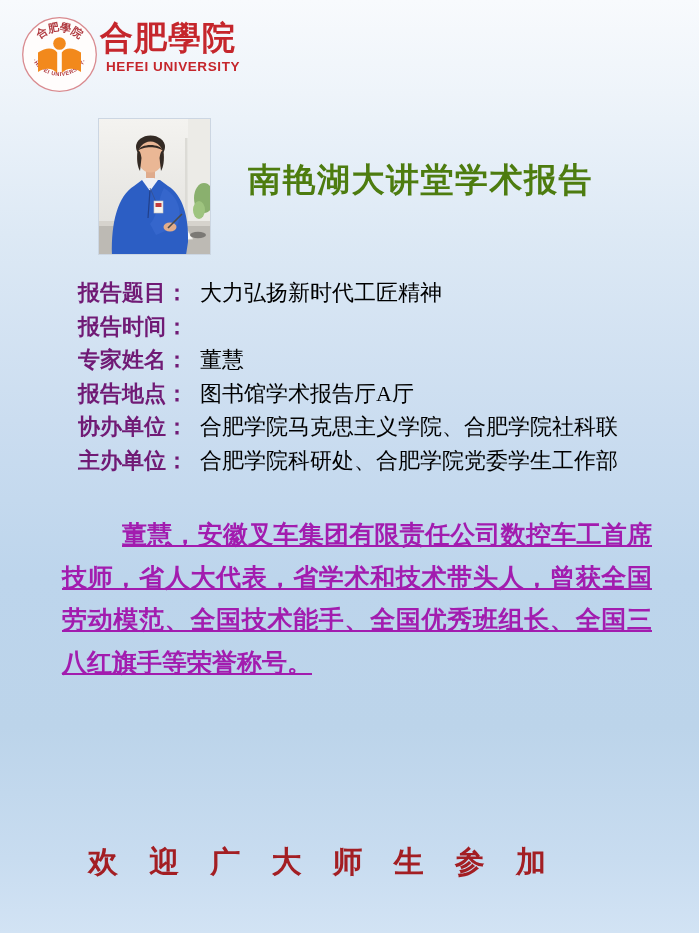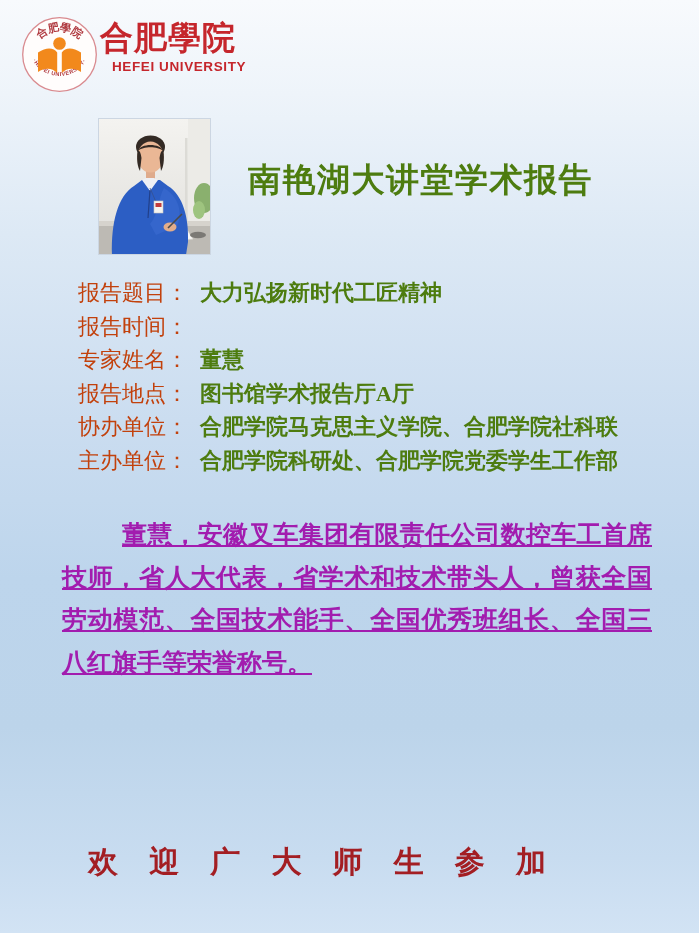--- a/index.html
+++ b/index.html
@@ -15,40 +15,40 @@
   .abs { position: absolute; }
 
   
   .seal { left: 21px; top: 16px; width: 77px; height: 77px; }
   .brand-cn {
     left: 100px; top: 18px; width: 200px;
     font-size: 33px; font-weight: bold; color: #c5262c;
     letter-spacing: 1px; line-height: 40px;
   }
   .brand-en {
-    left: 112px; top: 59px;
+    left: 106px; top: 59px;
     font-size: 13.5px; font-weight: bold; color: #c5262c;
     letter-spacing: 0.6px; font-family: "Liberation Sans", sans-serif;
   }
 
   
   .photo { left: 98px; top: 118px; width: 113px; height: 137px; }
 
   
   .lecture-title {
     left: 248px; top: 160px; width: 370px;
     font-size: 33px; font-weight: bold; color: #4d7c0f;
     letter-spacing: 1.5px; line-height: 40px; white-space: nowrap;
   }
 
   
   .info { left: 78px; top: 280px; width: 580px; display: flex; flex-direction: column; gap: 7.5px; }
   .info-row { display: flex; align-items: baseline; line-height: 26px; font-size: 22px; }
-  .info-label { flex: 0 0 122px; color: #c2410c; font-weight: normal; }
-  .info-value { color: #4d7c0f; font-weight: bold; white-space: nowrap; }
+  .info-label { flex: 0 0 122px; color: #701a75; font-weight: bold; }
+  .info-value { color: #000000; font-weight: normal; white-space: nowrap; }
 
   
   .bio {
     left: 62px; top: 514px; width: 590px;
     font-size: 25px; line-height: 42.5px; color: #a21caf; font-weight: bold;
     text-indent: 60px; text-align: justify; text-decoration: underline;
   }
 
   
   .welcome {

